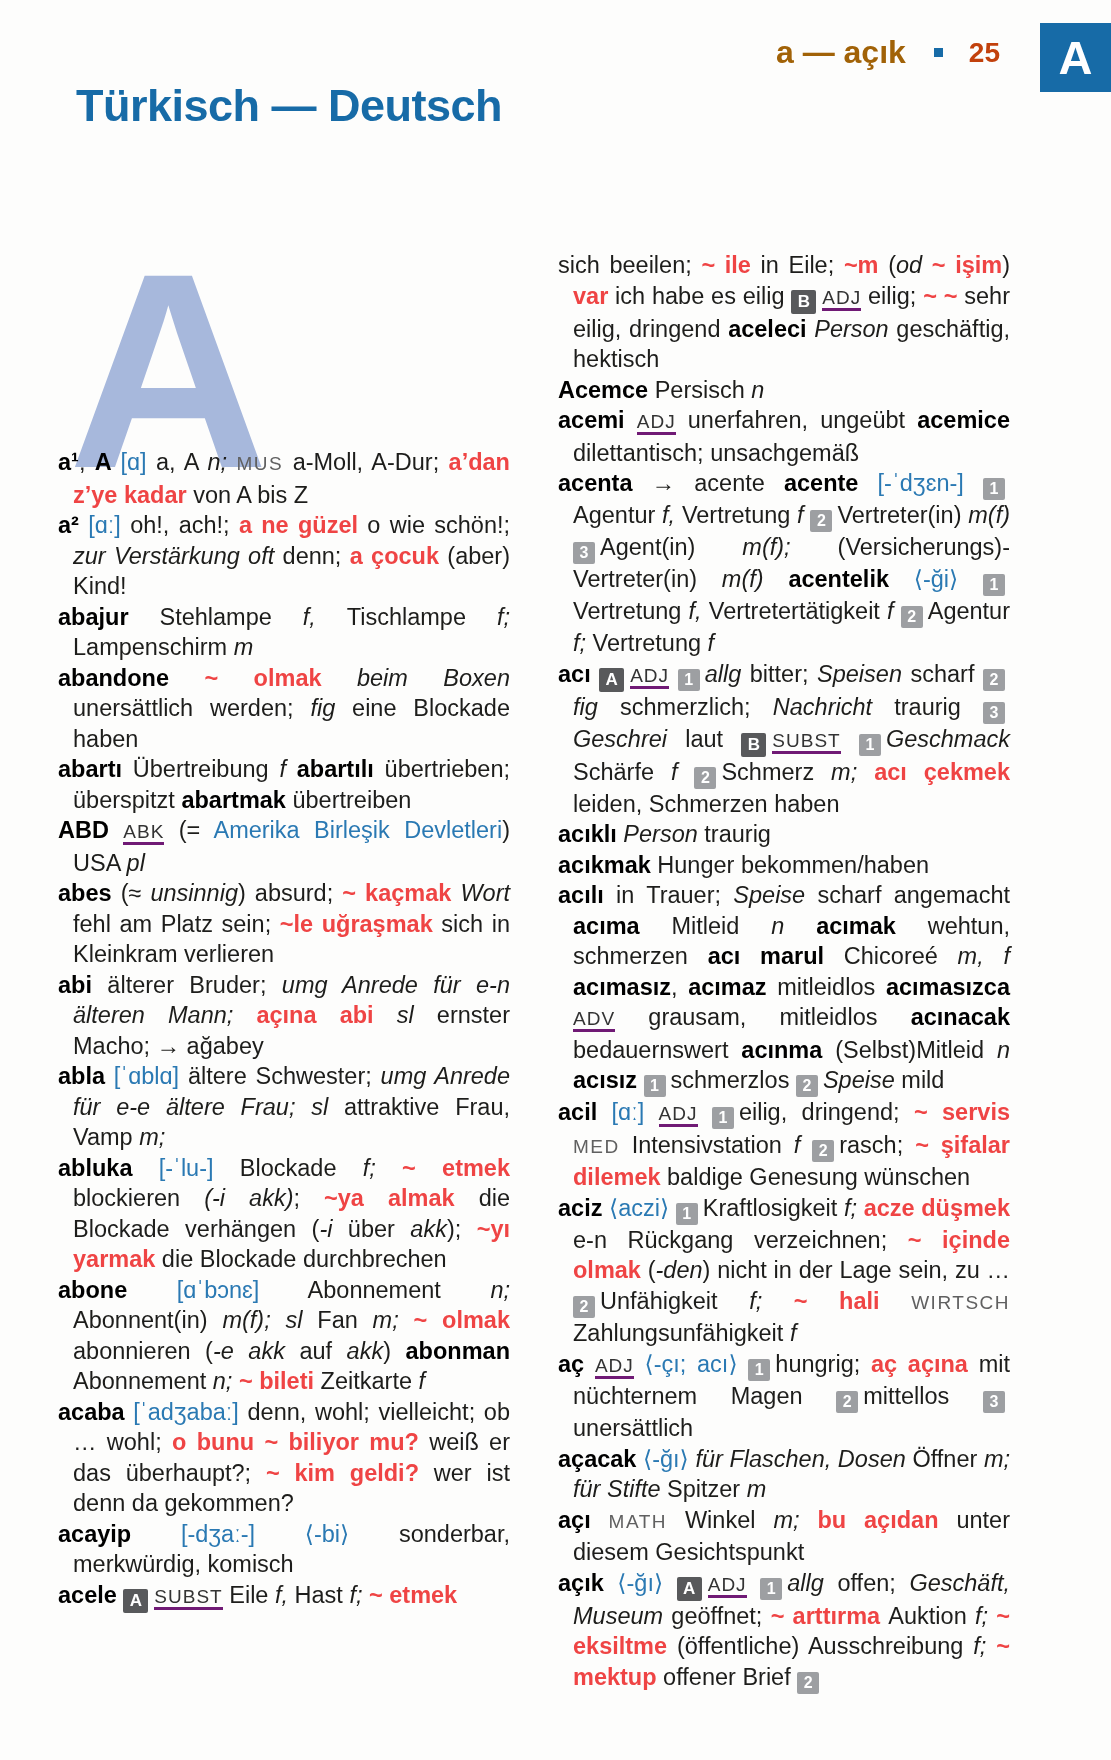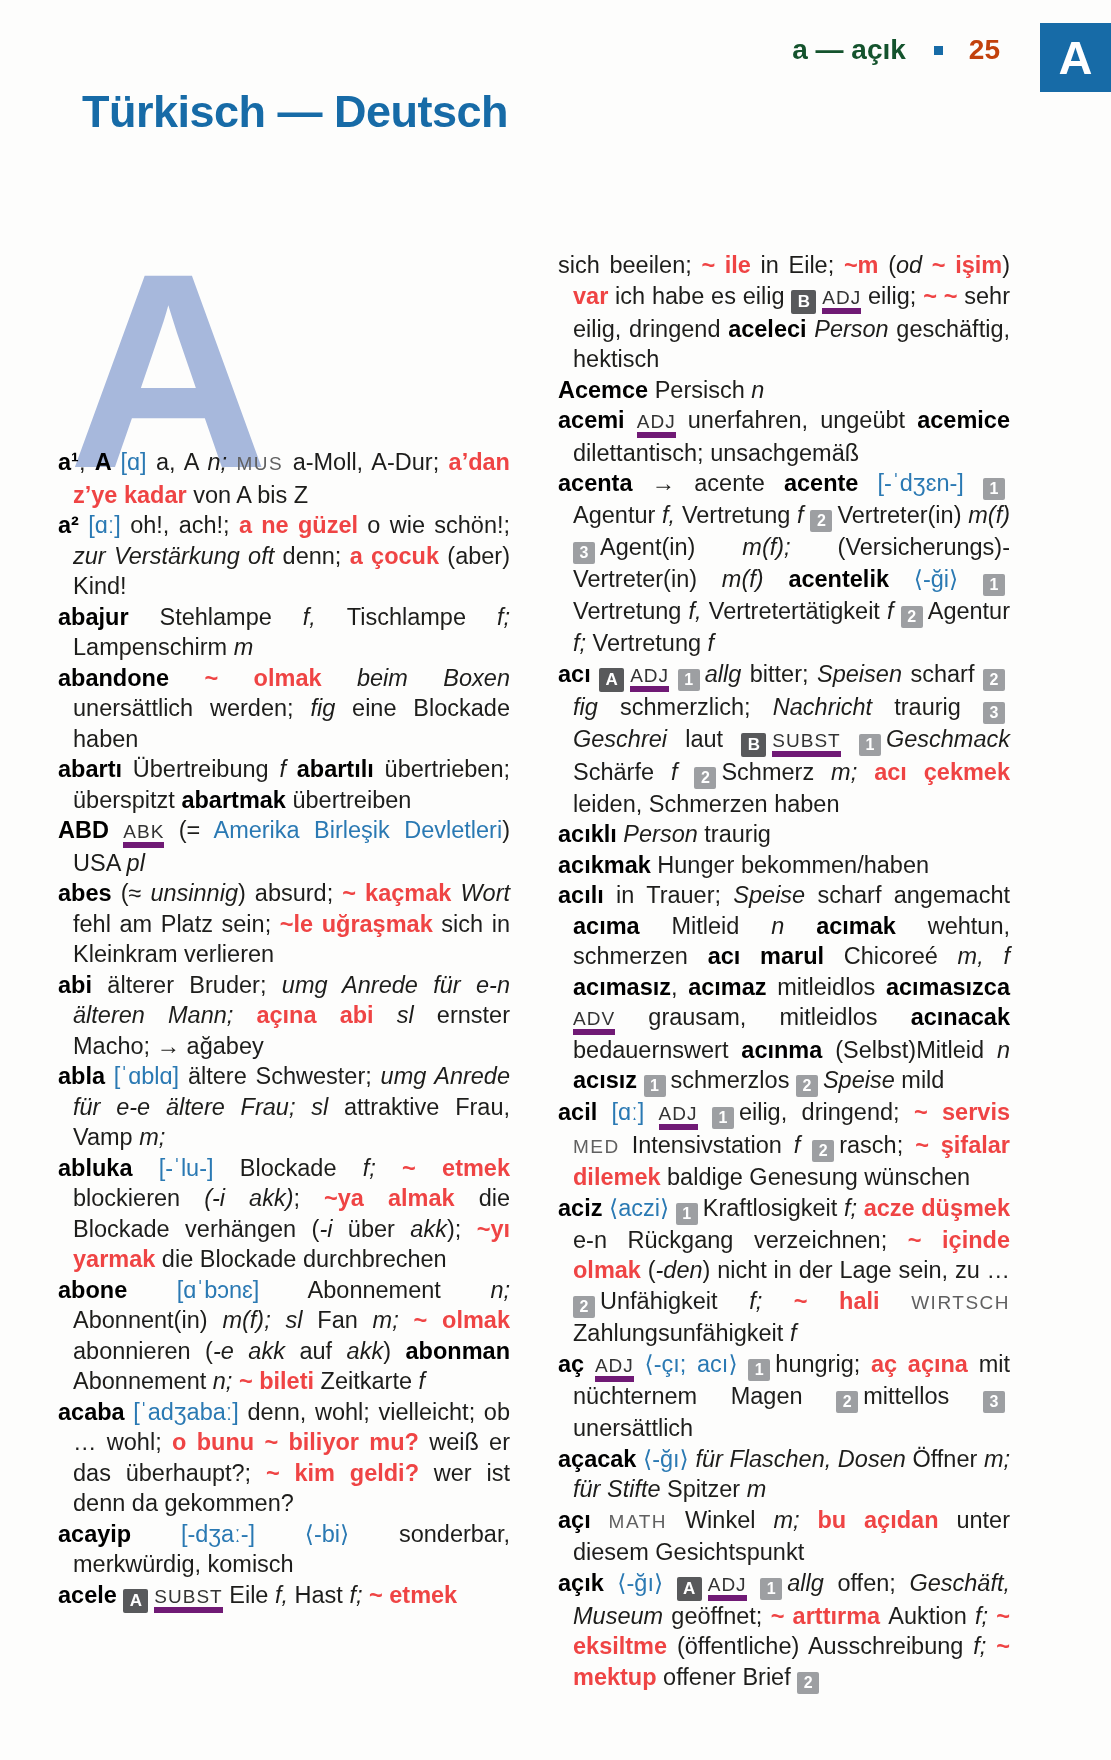--- a/index.html
+++ b/index.html
@@ -4,31 +4,31 @@
 <style>
   html,body{margin:0;padding:0;background:#fff;}
   .page{
     position:relative;width:1111px;height:1760px;background:#fdfdfc;overflow:hidden;
     font-family:"Liberation Sans","DejaVu Sans",sans-serif;color:#1d1d1b;
   }
   
   .header{
     position:absolute;top:34px;right:111px;display:flex;align-items:center;
   }
-  .guide-words{color:#14532d;font-weight:bold;font-size:28px;letter-spacing:0;}
+  .guide-words{color:#a16207;font-weight:bold;font-size:32px;letter-spacing:0;}
   .bullet{width:9px;height:9px;background:#176ba7;margin:0 26px 0 28px;}
   .page-number{font-weight:bold;font-size:28px;color:#c2410c;}
   .tab{
     position:absolute;top:23px;right:0;width:71px;height:69px;background:#176ba7;
     display:flex;align-items:center;justify-content:center;
     color:#fff;font-size:47px;font-weight:bold;
   }
   
   .title{
-    position:absolute;left:74px;top:78px;margin:8px;
+    position:absolute;left:74px;top:78px;margin:2px;
     font-size:45px;font-weight:bold;color:#176ba7;letter-spacing:-0.5px;
   }
   .big-letter{
     position:absolute;left:68px;top:232px;
     font-size:278px;line-height:1;font-weight:bold;color:#a7b8dc;
   }
   
   .column{
     position:absolute;width:452px;font-size:23.5px;line-height:30.5px;
     text-align:justify;hyphens:auto;-webkit-hyphens:auto;
@@ -36,21 +36,21 @@
   #col-left{left:58px;top:447px;}
   #col-right{left:558px;top:250px;}
   .entry{padding-left:15px;text-indent:-15px;margin:0;}
   
   .run-head{color:#000000;font-weight:bold;}
   .run-plain{color:#1d1d1b;}
   .run-bold{color:#ef4444;font-weight:bold;}
   .run-italic{color:#1d1d1b;font-style:italic;}
   .run-phon{color:#2a79b3;}
   .run-field{color:#606060;font-size:19px;letter-spacing:1.5px;}
-  .run-gram{color:#333;font-size:19px;letter-spacing:1px;border-bottom:6px solid #701a75;padding-bottom:0;}
+  .run-gram{color:#333;font-size:19px;letter-spacing:1px;border-bottom:3px solid #701a75;padding-bottom:0;}
   .run-letterbox{
     display:inline-block;text-indent:0;background:#58595b;color:#fff;font-weight:bold;
     font-size:17px;width:25px;height:24px;line-height:24px;text-align:center;
     border-radius:2px;vertical-align:-3px;margin-right:6px;
   }
   .run-numbox{
     display:inline-block;text-indent:0;background:#9d9fa2;color:#fff;font-weight:bold;
     font-size:16px;width:22px;height:22px;line-height:22px;text-align:center;
     border-radius:2px;vertical-align:-3px;margin-right:5px;
   }

